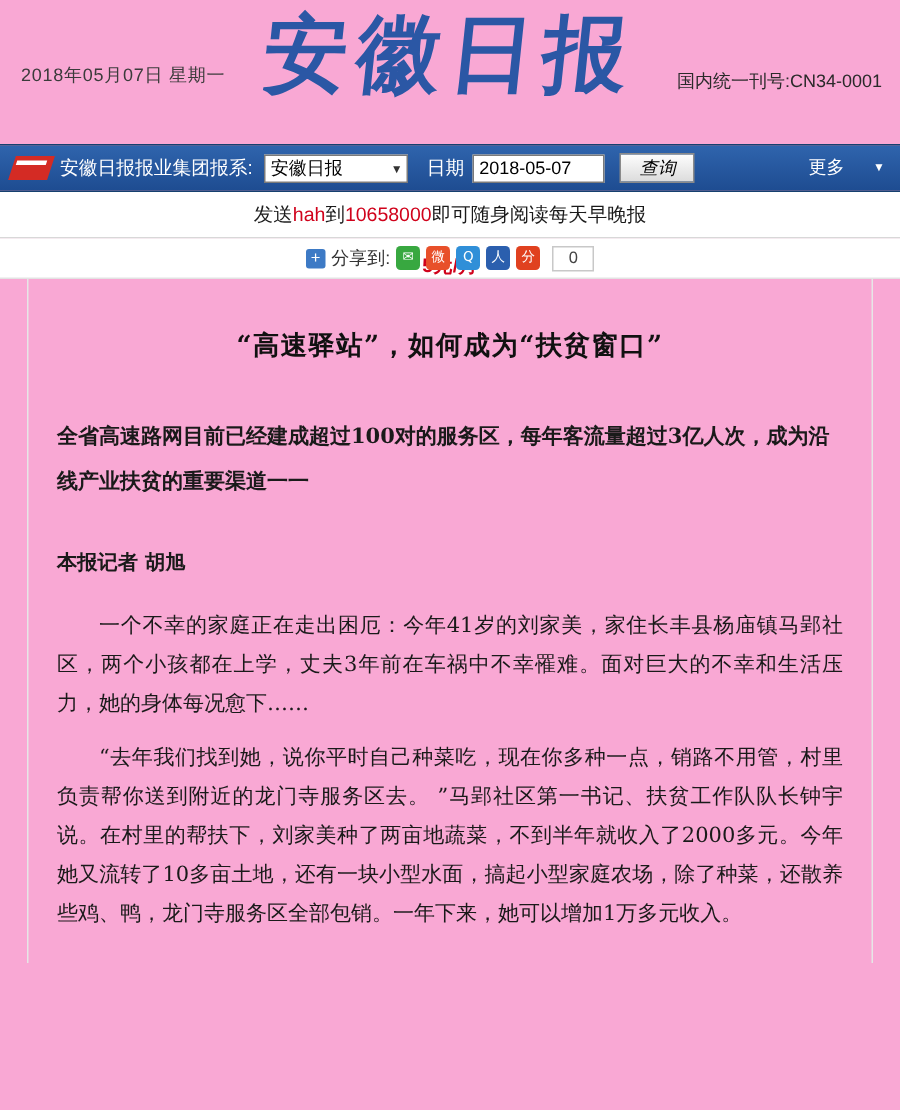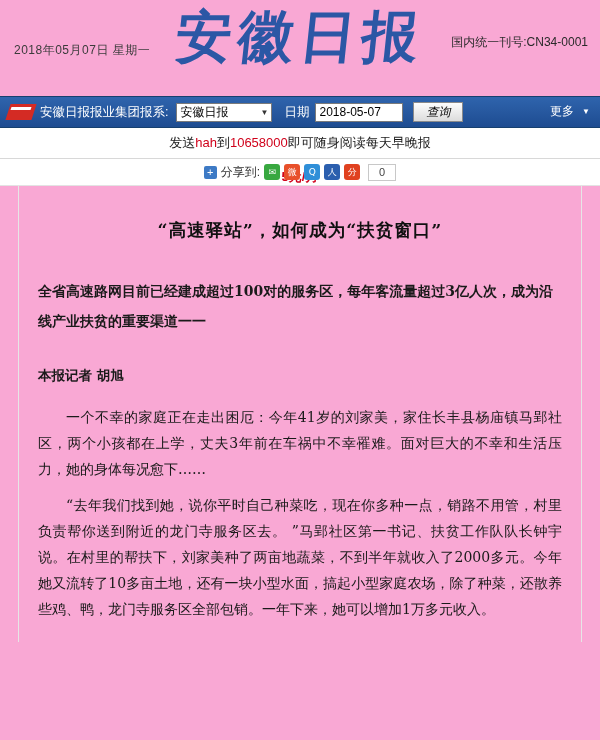--- a/index.html
+++ b/index.html
@@ -39,21 +39,21 @@
     font-size: 56px;
     line-height: 1;
     color: #2b57a5;
     font-weight: bold;
     letter-spacing: 6px;
     transform: skewX(-6deg);
   }
   .masthead-issn {
     position: absolute;
     right: 12px;
-    top: 34px;
+    top: 46px;
     font-size: 12px;
     color: #2a2a2a;
   }
 
   
   .navbar {
     height: 32px;
     background: linear-gradient(#2f64ad, #1e4c91);
     border-top: 1px solid #16406f;
     border-bottom: 1px solid #16406f;
@@ -133,21 +133,21 @@
     font-style: italic;
   }
   .nav-more {
     position: absolute;
     right: 10px;
     top: 6px;
     font-size: 12px;
     color: #ffffff;
     display: flex;
     align-items: center;
-    gap: 8px;
+    gap: 19px;
   }
   .nav-more .caret { font-size: 8px; }
 
   
   .sub-strip {
     height: 30px;
     border-bottom: 1px solid #d8d8d8;
     display: flex;
     align-items: center;
     justify-content: center;

